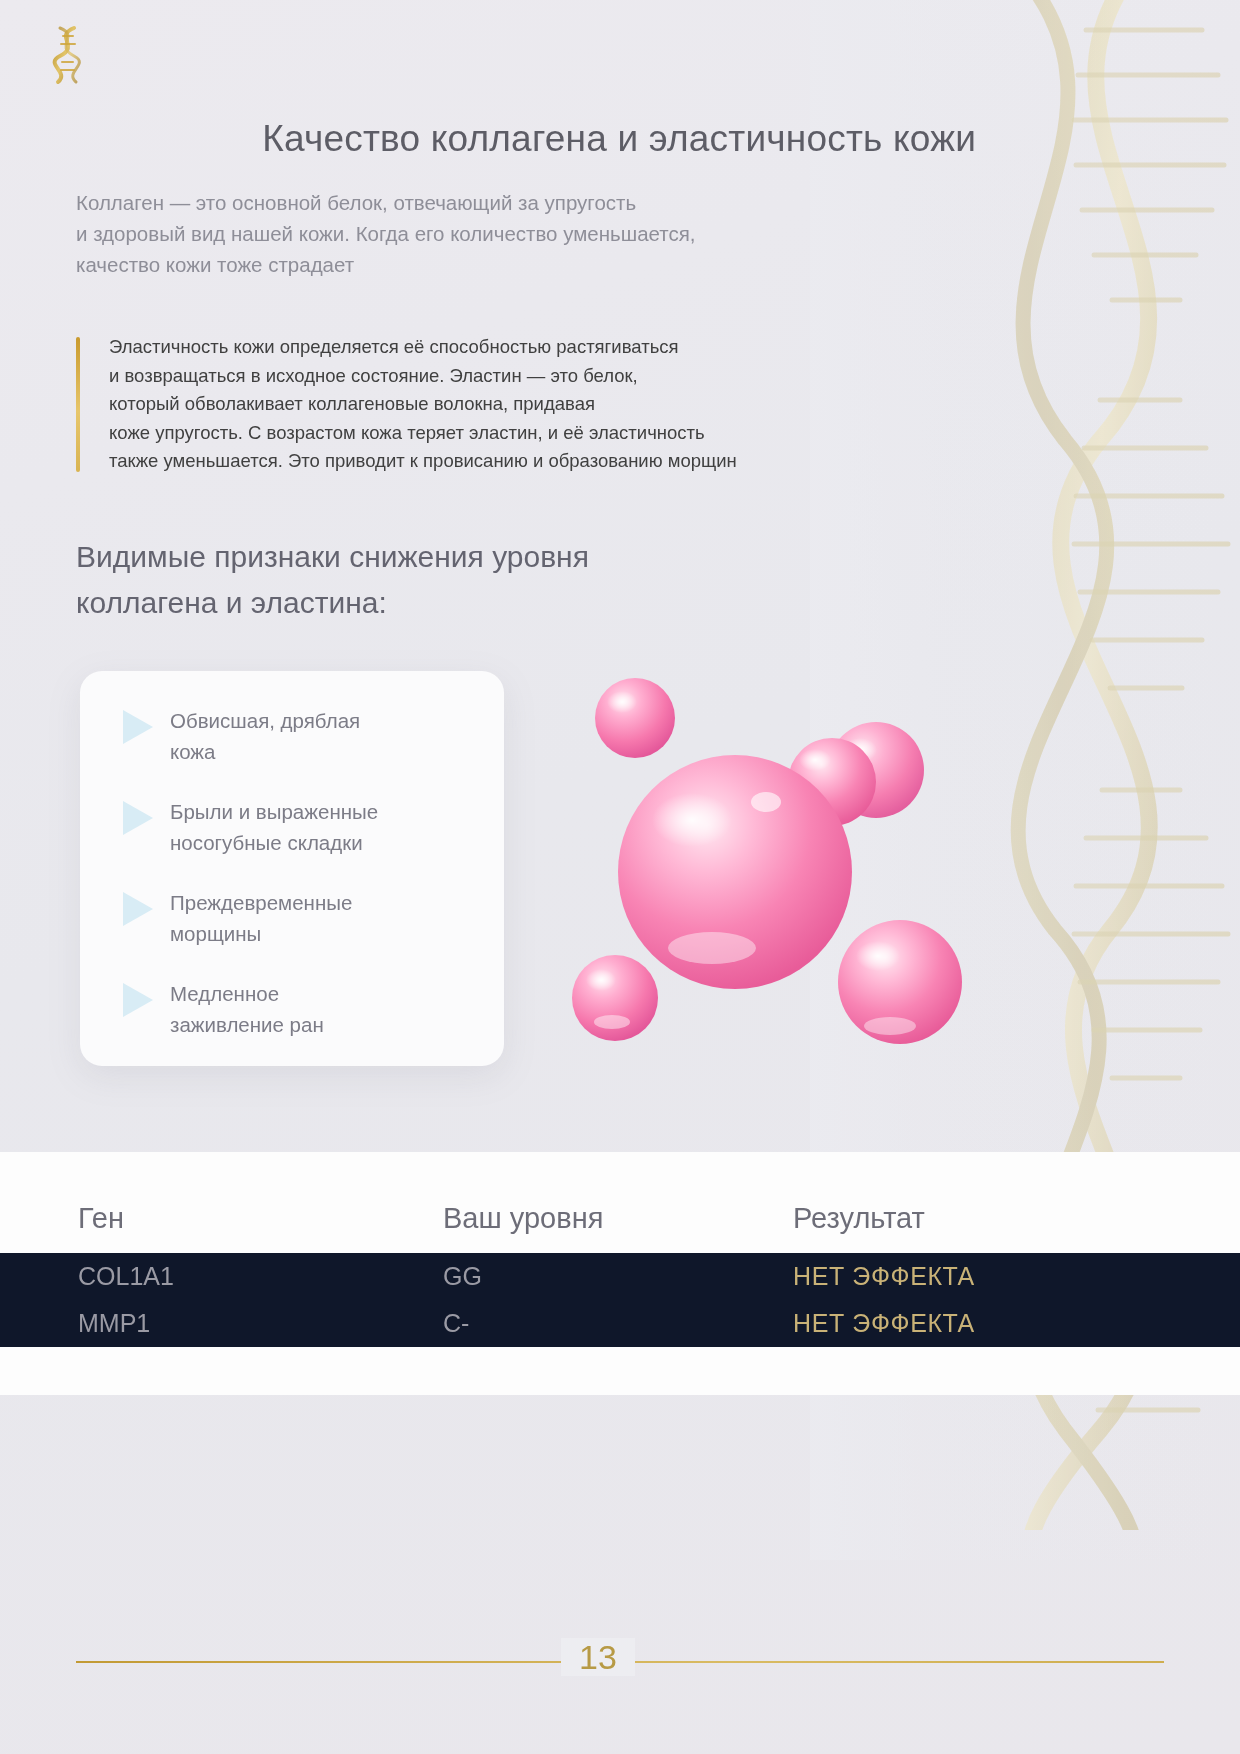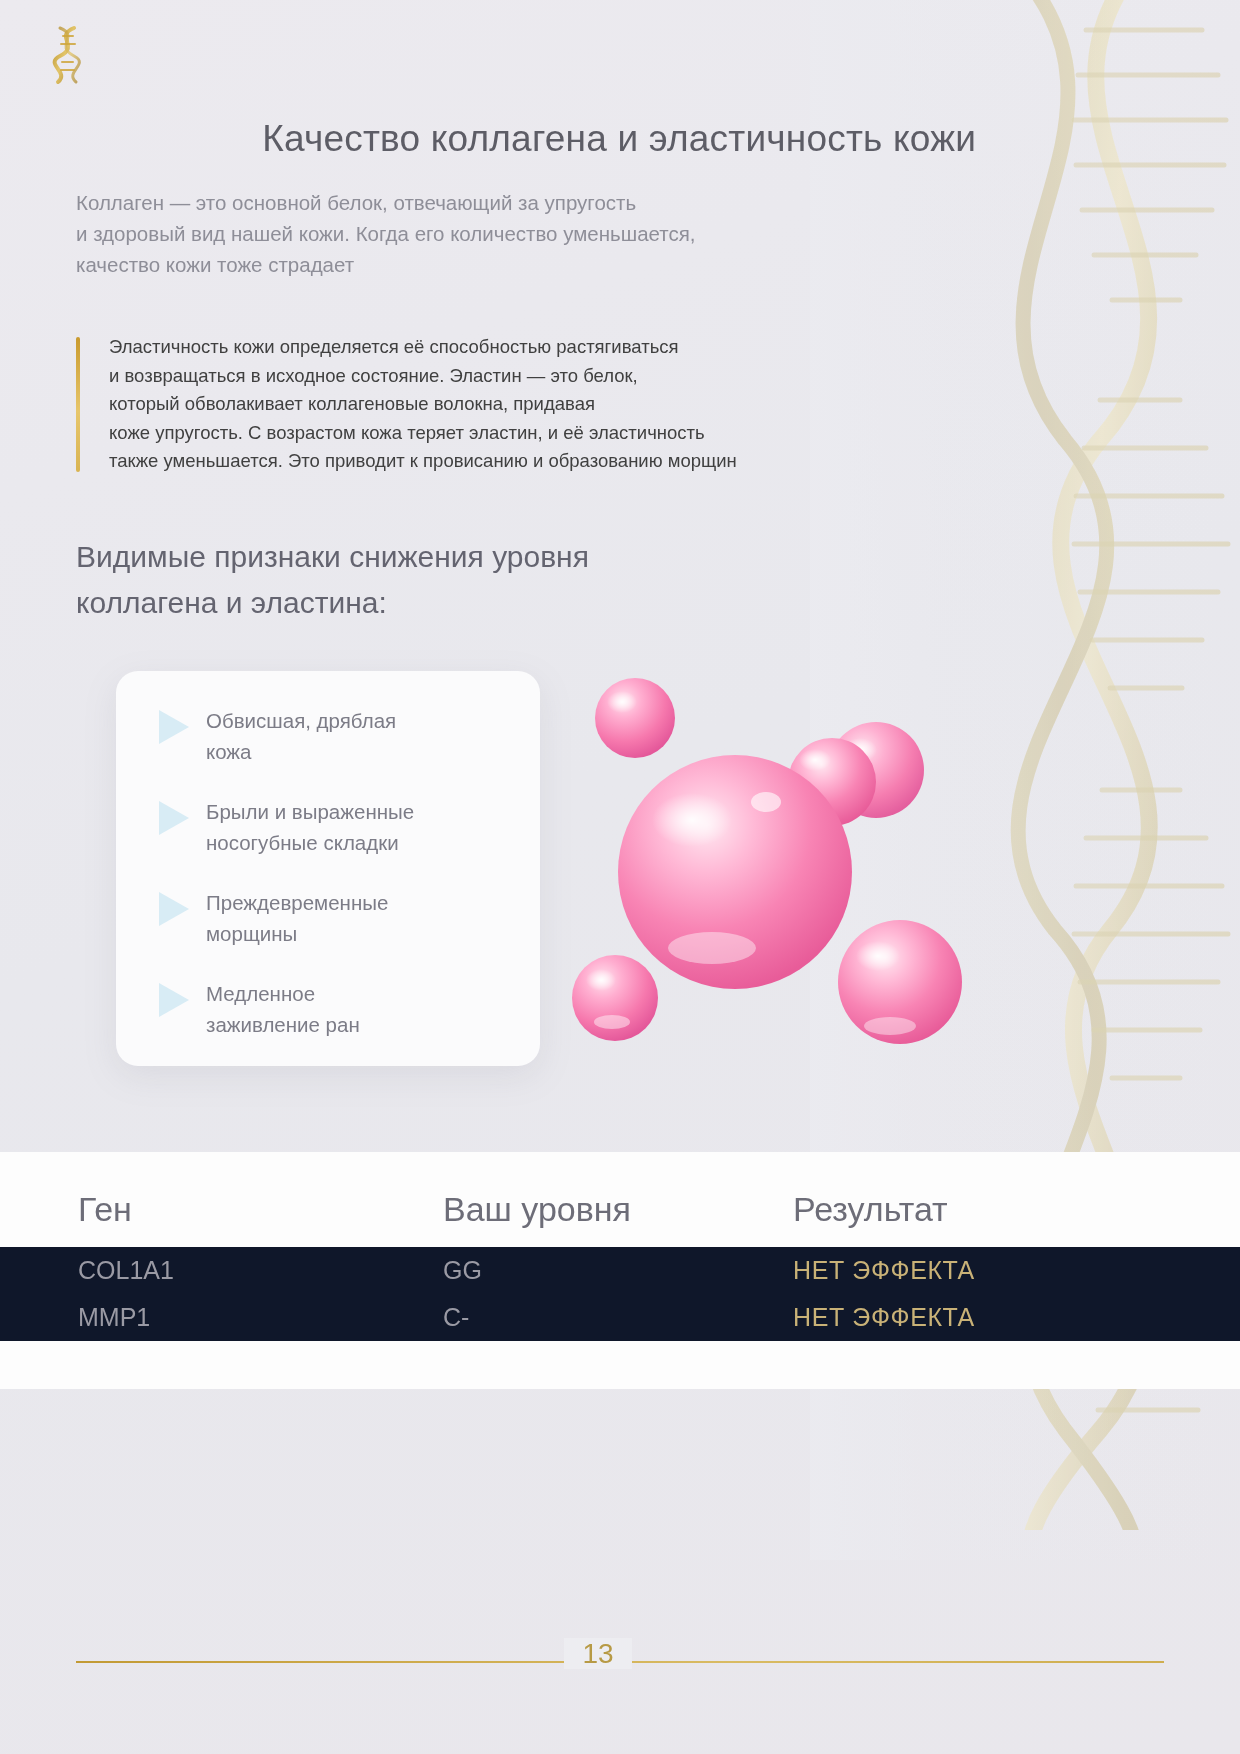--- a/index.html
+++ b/index.html
@@ -73,21 +73,20 @@
   }
 
   
   .signs-card {
     position:absolute; left:80px; top:671px;
     width:424px; height:395px;
     background:#fbfbfc;
     border-radius:22px;
     box-shadow:0 10px 34px rgba(120,120,140,.13);
     padding:32px 24px 22px 22px;
-    margin-left:36px;
   }
   .sign-row { display:flex; align-items:flex-start; margin-bottom:27px; }
   .sign-row:last-child { margin-bottom:0; }
   .tri {
     flex:0 0 auto; width:0; height:0; margin:7px 17px 0 21px;
     border-top:17px solid transparent;
     border-bottom:17px solid transparent;
     border-left:30px solid #d8ecf5;
   }
   .sign-text {
@@ -104,43 +103,43 @@
     position:absolute; left:0; top:1152px; width:1240px;
   }
   .tbl { width:100%; border-collapse:collapse; table-layout:fixed; }
   .tbl col.c1 { width:365px; }
   .tbl col.c2 { width:410px; }
   .tbl col.c3 { width:465px; }
   .tbl th, .tbl td {
     text-align:left; font-weight:300; border:0;
   }
   .tbl thead th {
-    padding:38px 0 18px 78px;
-    font-size:34px; color:#6d6d78; background:#fdfdfd;
+    padding:50px 0 18px 78px;
+    font-size:29px; color:#6d6d78; background:#fdfdfd;
   }
   .tbl thead th.col3 { padding-left:18px; }
   .tbl tbody td {
     padding:9px 0 9px 78px;
     font-size:25px; color:#9a9aa4;
     background:#fdfdfd;
   }
   .tbl tbody td.col3 { padding-left:18px; }
   .tbl tbody tr.stripe td { background:#0f172a; }
   .res { letter-spacing:.6px; }
   .res.none { color:#c9b277; }
   .tbl-tail { height:48px; background:#fdfdfd; }
 
   
   .footer-rule {
     position:absolute; left:76px; top:1661px; width:1088px; height:2px;
     background:linear-gradient(to right,#c29a34,#d9bb63 60%,#cfae4f);
   }
   .page-num {
     position:absolute; left:0; top:1638px; width:1196px;
-    text-align:center; font-size:28px; font-weight:300; color:#b79a45;
+    text-align:center; font-size:34px; font-weight:300; color:#b79a45;
     background:transparent;
   }
   .page-num span {
     background:#ededf1; padding:0 18px;
   }
 </style>
 </head>
 <body>
 
 <div class="page">

